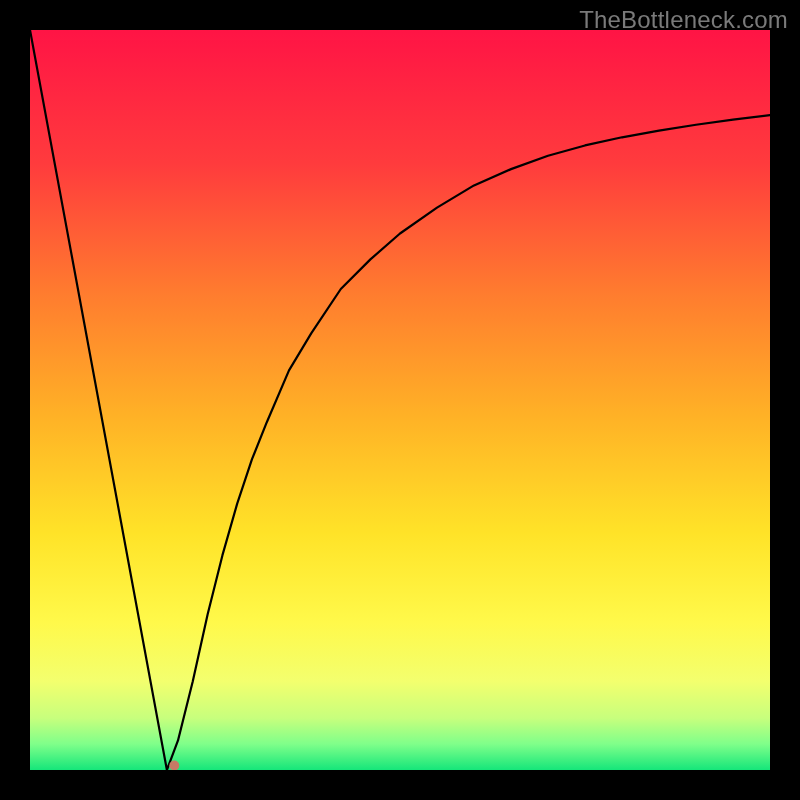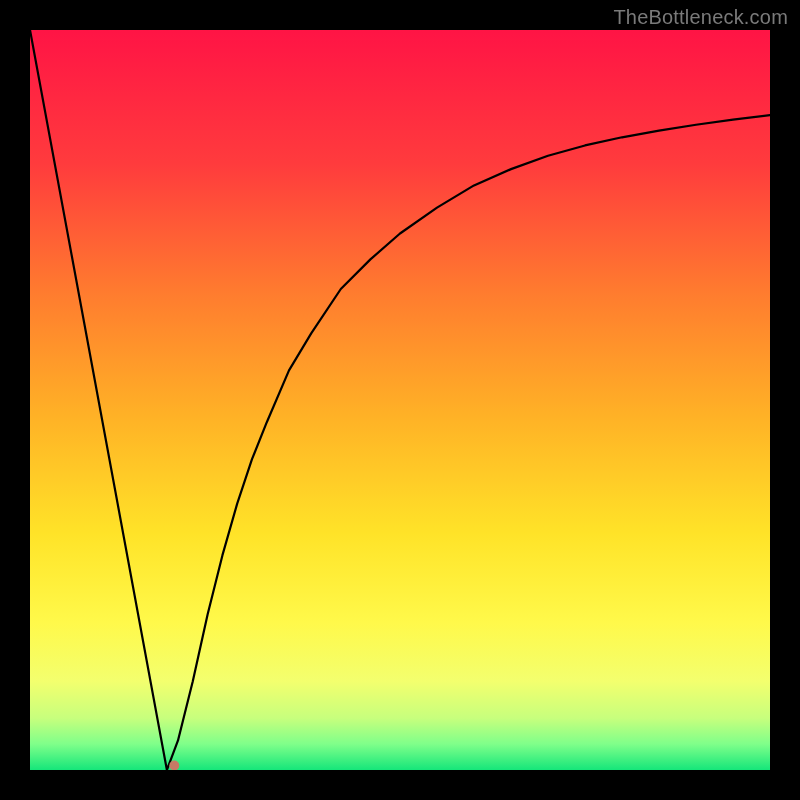--- a/index.html
+++ b/index.html
@@ -22,21 +22,21 @@
     left: 30px;
     top: 30px;
     width: 740px;
     height: 740px;
   }
   .watermark {
     position: absolute;
     top: 6px;
     right: 12px;
     color: #7a7a7a;
-    font-size: 20px;
+    font-size: 24px;
     font-weight: 500;
     letter-spacing: 0.2px;
   }
   svg {
     display: block;
   }
 </style>
 </head>
 <body>
 

